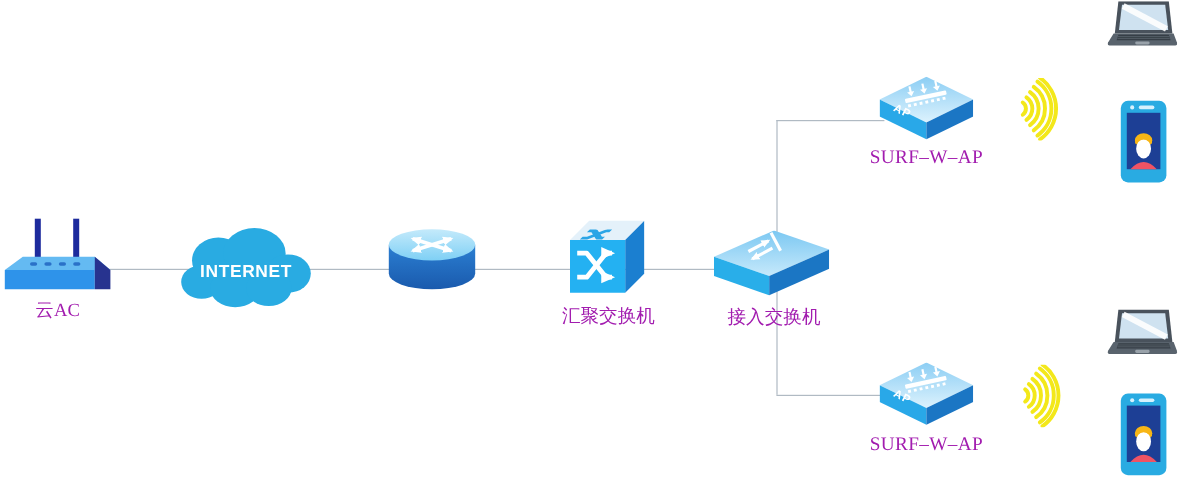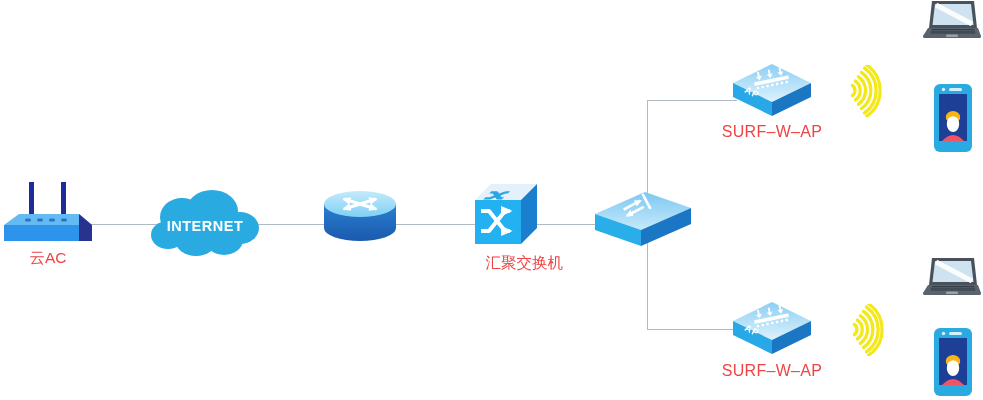--- a/index.html
+++ b/index.html
@@ -1,19 +1,19 @@
 <!DOCTYPE html>
 <html><head>
 <meta charset="utf-8">
 <style>
   html,body{margin:0;padding:0;background:#ffffff;}
   body{font-family:"Liberation Sans",sans-serif;}
   #canvas{position:relative;width:983px;height:400px;background:#ffffff;overflow:hidden;}
   .node{position:absolute;z-index:2;}
-  .lbl{position:absolute;z-index:3;text-align:center;color:#ef4444;font-size:15.5px;font-family:Liberation Sans, sans-serif;}
+  .lbl{position:absolute;z-index:3;text-align:center;color:#a21caf;font-size:15.5px;font-family:Liberation Serif, serif;}
   .lbl.en{font-size:16px;letter-spacing:.3px;}
   .ln{position:absolute;background:#b0bac3;z-index:1;}
   svg{display:block;}
 </style>
 </head>
 <body>
 
 <svg width="0" height="0" style="position:absolute" aria-hidden="true">
   <defs>
     <marker id="arwW" viewBox="0 0 10 10" refX="7" refY="5" markerWidth="3.2" markerHeight="3.2" orient="auto-start-reverse">
@@ -94,34 +94,35 @@
       <g transform="translate(20,1) skewX(-45) scale(0.62,0.30)" stroke="#2ba5e6" stroke-width="8" fill="none" stroke-linejoin="round">
         <path d="M6,28 L14,28 L30,48 L36,48"></path>
         <path d="M6,48 L14,48 L30,28 L36,28"></path>
       </g>
       <g stroke="#ffffff" stroke-width="4" fill="none" stroke-linejoin="round">
         <path d="M6,28 L14,28 L30,48 L35,48" marker-end="url(#arwW)"></path>
         <path d="M6,48 L14,48 L30,28 L35,28" marker-end="url(#arwW)"></path>
       </g>
     </svg>
   </div>
-  <div class="lbl" style="left:451px;top:253px;width:112px;text-align:right;">汇聚交换机</div>
+  <div class="lbl" style="left:451px;top:253px;width:112px;">汇聚交换机</div>
 
   <div class="node" style="left:595px;top:192px;">
     <svg width="96" height="56" viewBox="0 0 96 56">
       <polygon points="0,22 50,0 96,16 46,38" fill="url(#acsTopG)"></polygon>
       <polygon points="0,22 46,38 46,54 0,38" fill="#29aee9"></polygon>
       <polygon points="46,38 96,16 96,32 46,54" fill="#1b76c4"></polygon>
       <g transform="translate(31,22) rotate(-28)" stroke="#ffffff" stroke-width="2.6" fill="none">
         <line x1="0" y1="-5" x2="19" y2="-5" marker-end="url(#arwW)"></line>
         <line x1="19" y1="2" x2="0" y2="2" marker-end="url(#arwW)"></line>
         <line x1="24" y1="-10" x2="24" y2="7"></line>
       </g>
     </svg>
   </div>
+  <div class="lbl" style="left:589px;top:254px;width:112px;">接入交换机</div>
 
   <div class="node" style="left:733px;top:64px;">
     <svg width="78" height="56" viewBox="0 0 78 56">
       <polygon points="39,0 78,19 39,38 0,19" fill="url(#apTopG)"></polygon>
       <polygon points="0,19 39,38 39,52 0,33" fill="#29a8e8"></polygon>
       <polygon points="39,38 78,19 78,33 39,52" fill="#1b76c4"></polygon>
       <g transform="translate(20,9) rotate(-12)" fill="#ffffff">
         <rect x="4.1" y="0" width="1.8" height="5"></rect>
           <polygon points="2,4.5 8,4.5 5,8.5"></polygon>
         <rect x="15.1" y="0" width="1.8" height="5"></rect>

